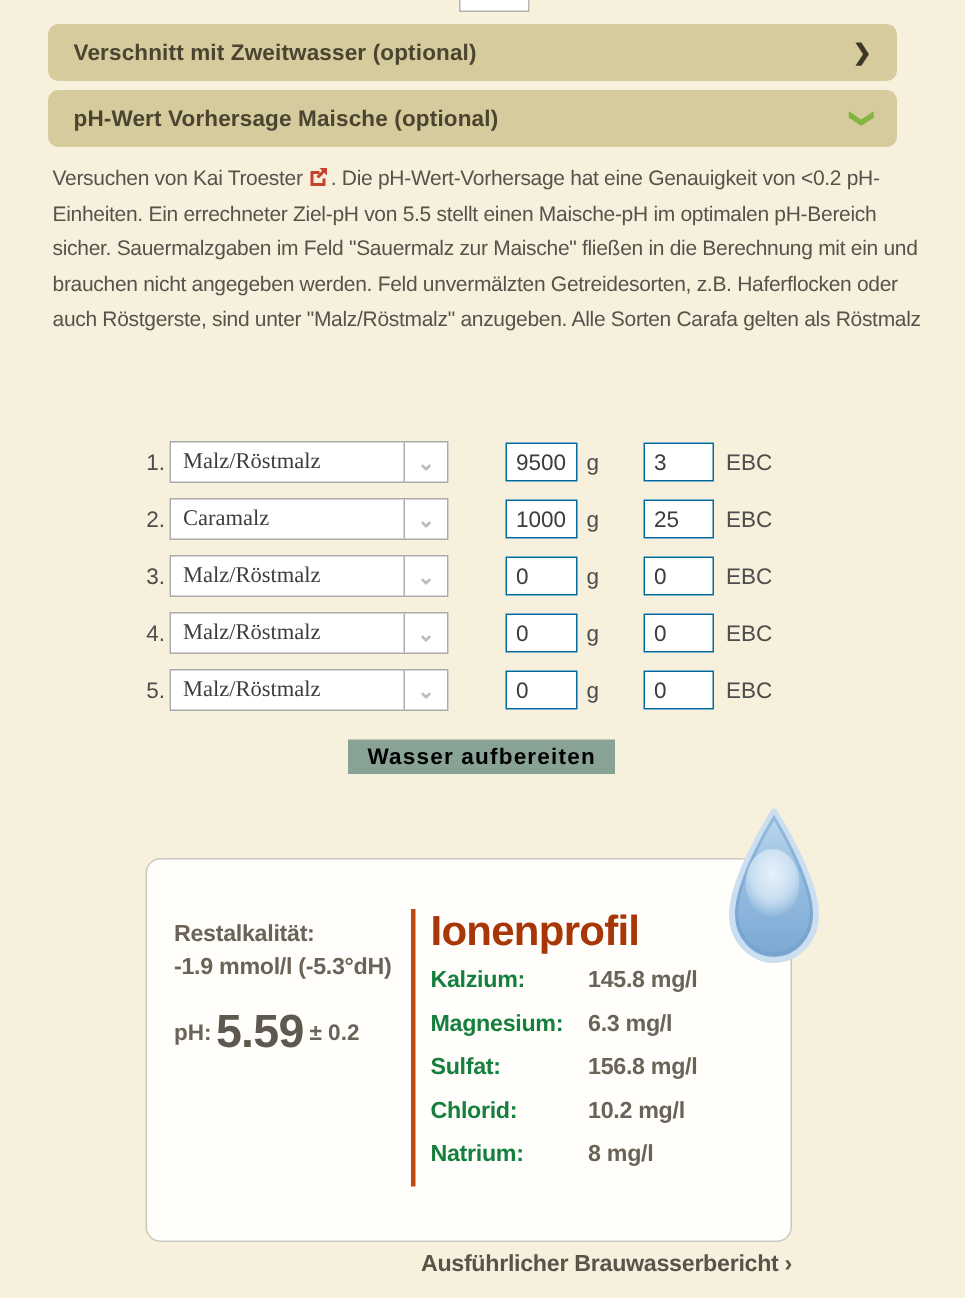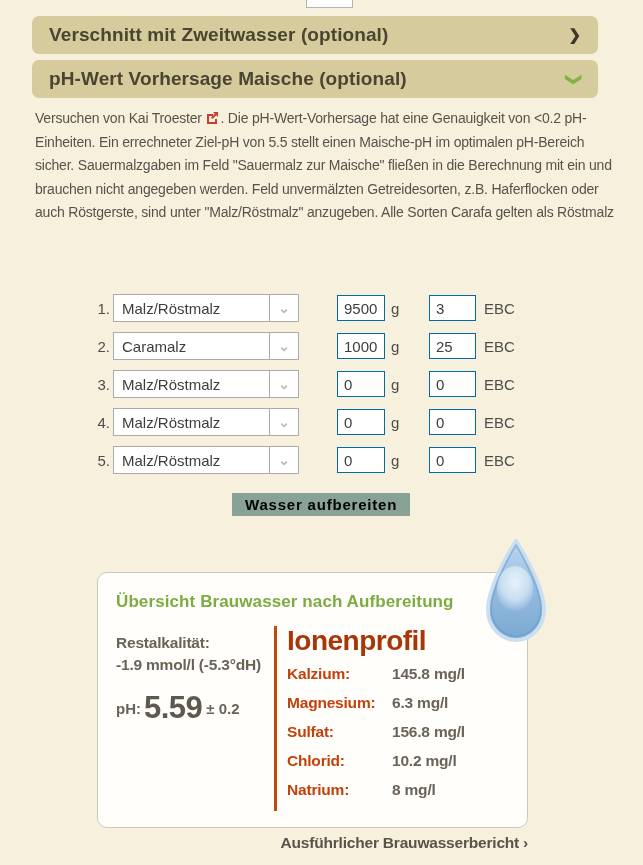--- a/index.html
+++ b/index.html
@@ -20,21 +20,21 @@
 
   
   .accordion {
     position:absolute; left:32px; width:566px; height:38px;
     background:#d5cb9d; border-radius:7px;
     display:flex; align-items:center; padding:0 17px;
     cursor:pointer;
   }
   .acc1 { top:16px; }
   .acc2 { top:60px; }
-  .acc-label { flex:1; font-weight:bold; font-size:19px; color:#4a4430; letter-spacing:0.1px; }
+  .acc-label { flex:1; font-weight:bold; font-size:15px; color:#4a4430; letter-spacing:0.1px; }
   .acc-chevron { font-size:15px; font-weight:bold; color:#3c3828; }
   .acc-chevron.open { color:#83b440; transform:rotate(90deg); font-size:16px; }
 
   
   .intro {
     position:absolute; left:35px; top:107px; width:600px;
     font-size:14px; letter-spacing:-0.2px; color:#57534b;
   }
   .intro-line { line-height:23.5px; white-space:nowrap; }
   .ext-link-icon { display:inline-block; width:13px; height:13px; vertical-align:-1px; margin:0 1px; }
@@ -44,21 +44,21 @@
     position:absolute; left:89px; height:28px;
     display:flex; align-items:center;
     font-size:15px; color:#4d4d4d;
   }
   .row-num { width:21px; text-align:right; margin-right:3px; }
   .malt-select {
     width:186px; height:28px; background:#fff;
     border:1px solid #ababab; display:flex; align-items:stretch;
     margin-right:38px; cursor:pointer;
   }
-  .select-text { flex:1; padding-left:8px; font-size:15px; color:#3d3d3d; display:flex; align-items:center; overflow:hidden; }
+  .select-text { flex:1; padding-left:8px; font-size:15px; color:#3d3d3d; display:flex; align-items:center; overflow:hidden;font-family:Liberation Serif, serif; }
   .select-arrow {
     width:29px; border-left:1px solid #ababab;
     display:flex; align-items:center; justify-content:center;
     color:#bcbcbc; font-size:14px; font-weight:bold;
   }
   .num-input {
     height:26px; border:1px solid #0369a1; background:#fff;
     font-family:"Liberation Sans", sans-serif; font-size:15px; color:#3d3d3d;
     padding:0 0 0 6px;
   }
@@ -88,21 +88,21 @@
   .rest-label, .rest-value {
     font-weight:bold; font-size:15.5px; color:#6b6358; line-height:22px; letter-spacing:-0.2px;
   }
   .ph-line { margin-top:14px; color:#6b6358; display:flex; align-items:center; }
   .ph-label { font-weight:bold; font-size:15px; }
   .ph-value { font-weight:bold; font-size:31px; color:#5e584e; margin:0 4px 0 3px; letter-spacing:-0.5px; }
   .ph-tol   { font-weight:bold; font-size:15px; }
   .col-right { flex:1; border-left:3px solid #bf4a10; padding-left:10px; }
   .ion-title { color:#a83708; font-weight:bold; font-size:28px; line-height:30px; letter-spacing:-0.5px; margin-bottom:10px; }
   .ion-row { display:flex; margin-bottom:13px; line-height:16px; }
-  .ion-label { width:105px; font-weight:bold; font-size:15.5px; color:#c2410c; letter-spacing:-0.2px; }
+  .ion-label { width:105px; font-weight:bold; font-size:15.5px; color:#15803d; letter-spacing:-0.2px; }
   .ion-value { font-weight:bold; font-size:15.5px; color:#6b6358; letter-spacing:-0.2px; }
 
   
   .water-drop { position:absolute; left:481px; top:539px; width:70px; height:106px; }
 
   
   .report-link {
     position:absolute; top:834px; left:0; width:528px; text-align:right;
     font-weight:bold; font-size:15.5px; color:#59544a; cursor:pointer; letter-spacing:-0.2px;
   }
@@ -191,21 +191,20 @@
   </div>
   <input class="num-input gram-input" value="0" style="">
   <span class="unit-g">g</span>
   <input class="num-input ebc-input" value="0" style="">
   <span class="unit-ebc">EBC</span>
 </div>
 
 <button class="submit-btn">Wasser aufbereiten</button>
 
 <div class="result-card">
-  <div class="card-title">Übersicht Brauwasser nach Aufbereitung</div>
   <div class="card-cols">
     <div class="col-left">
       <div class="rest-label">Restalkalität:</div>
       <div class="rest-value">-1.9 mmol/l (-5.3°dH)</div>
       <div class="ph-line">
         <span class="ph-label">pH:</span>
         <span class="ph-value">5.59</span>
         <span class="ph-tol">± 0.2</span>
       </div>
     </div>

